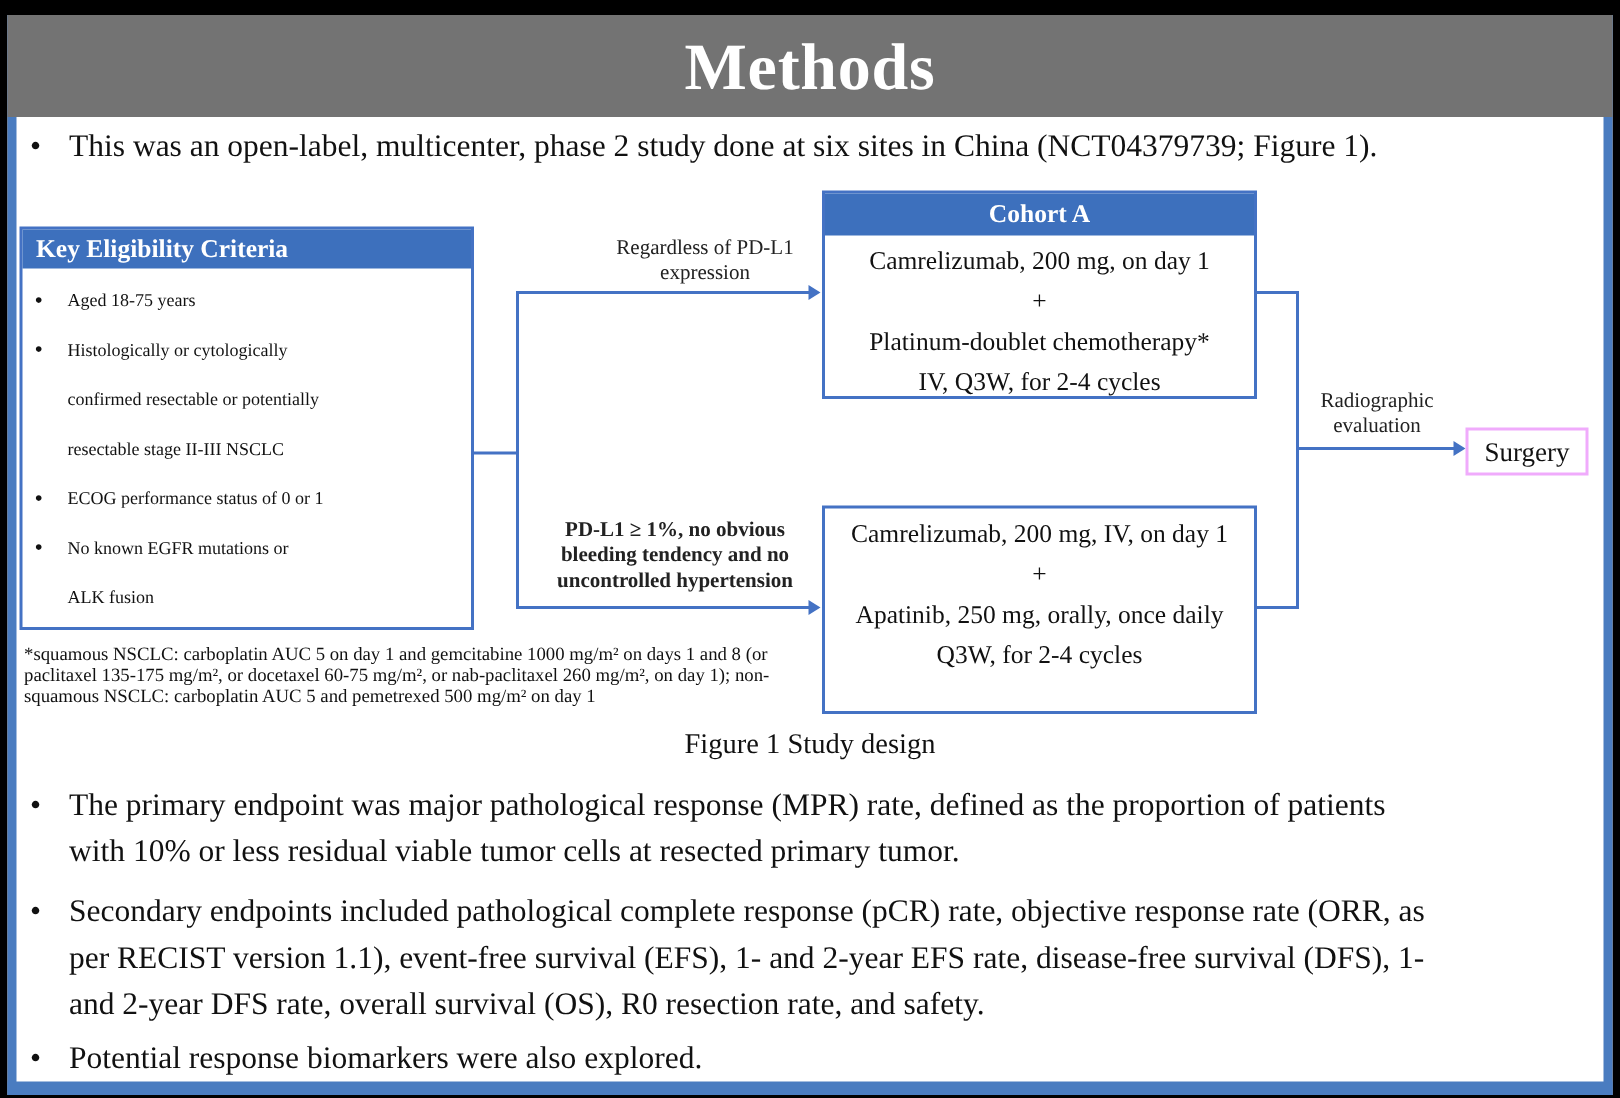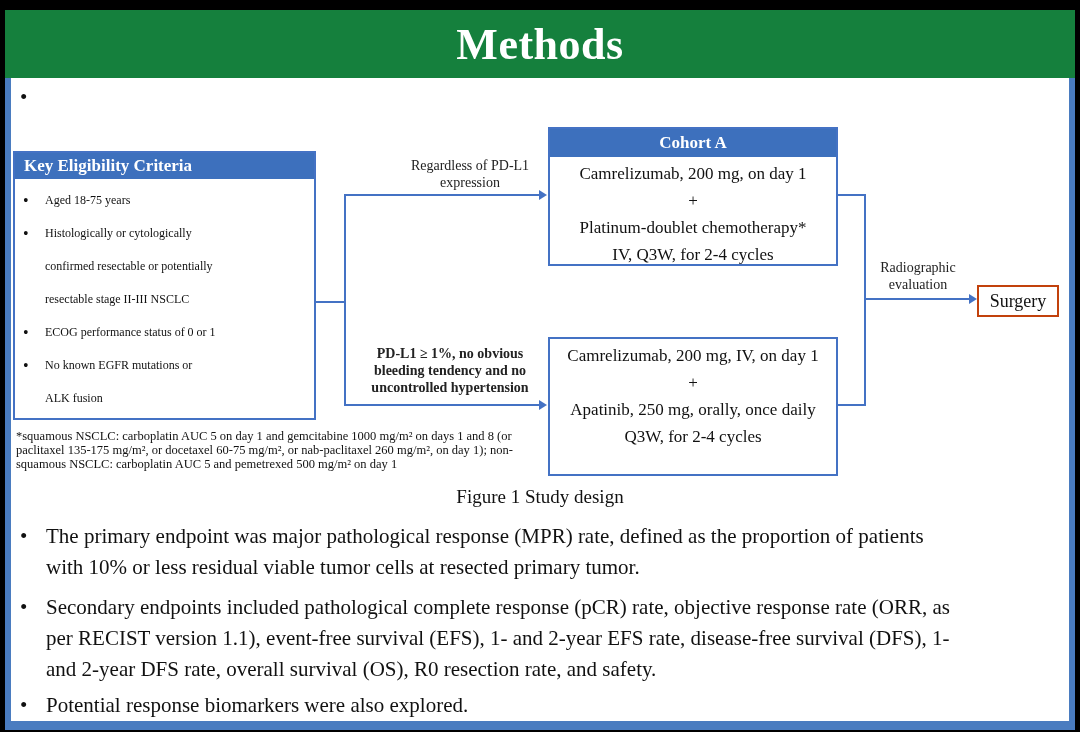--- a/index.html
+++ b/index.html
@@ -9,21 +9,21 @@
     overflow:hidden;
   }
   .slide{
     position:absolute;left:5px;top:10px;right:5px;bottom:2px;
     background:#fff;
     border-left:6px solid #4a7cc0;border-right:6px solid #4a7cc0;border-bottom:9px solid #4a7cc0;
     box-sizing:border-box;
   }
   .banner{
     position:absolute;left:5px;top:10px;right:5px;height:68px;
-    background:#15803d;display:flex;align-items:center;justify-content:center;
+    background:#737373;display:flex;align-items:center;justify-content:center;
   }
   .banner .title{
     color:#fff;font-weight:bold;font-size:44px;letter-spacing:.5px;
   }
   .abs{position:absolute;}
   .pre{white-space:pre-line;}
   .bullet-row{display:flex;align-items:flex-start;}
   .bullet-glyph{width:26px;flex:0 0 26px;font-size:21px;line-height:31px;}
   .bullet-text{font-size:21px;line-height:31px;}
   .b1 .bullet-glyph,.b1 .bullet-text{font-size:21px;line-height:28px;}
@@ -42,37 +42,38 @@
   .cohort-body{
     text-align:center;font-size:17px;line-height:27px;padding-top:3px;
   }
   .flow-line{background:#4472c4;}
   .arrowhead{
     width:0;height:0;border-top:5px solid transparent;border-bottom:5px solid transparent;
     border-left:8px solid #4472c4;
   }
   .branch-label{font-size:14px;line-height:17px;text-align:center;color:#222;}
   .surgery{
-    box-sizing:border-box;border:2px solid #c2410c;display:flex;align-items:center;justify-content:center;
+    box-sizing:border-box;border:2px solid #f0abfc;display:flex;align-items:center;justify-content:center;
     font-size:18px;
   }
   .footnote{font-size:12.5px;line-height:14px;}
   .caption{text-align:center;font-weight:normal;font-size:19px;}
 </style>
 </head>
 <body>
 
 <div class="slide"></div>
 
 <div class="banner">
   <div class="title">Methods</div>
 </div>
 
 <div class="abs bullet-row b1" style="left:20px;top:83px;right:20px;">
   <div class="bullet-glyph">•</div>
+  <div class="bullet-text pre">This was an open-label, multicenter, phase 2 study done at six sites in China (NCT04379739; Figure 1).</div>
 </div>
 
 <div class="abs fbox" style="left:13px;top:151px;width:303px;height:269px;">
   <div class="fhead" style="height:26px;padding-left:9px;">
     <span class="pre">Key  Eligibility Criteria</span>
   </div>
   <div class="elig-items">
     <div class="elig-row">
       <div class="elig-glyph">•</div>
       <div class="elig-text pre">Aged 18-75 years</div>

